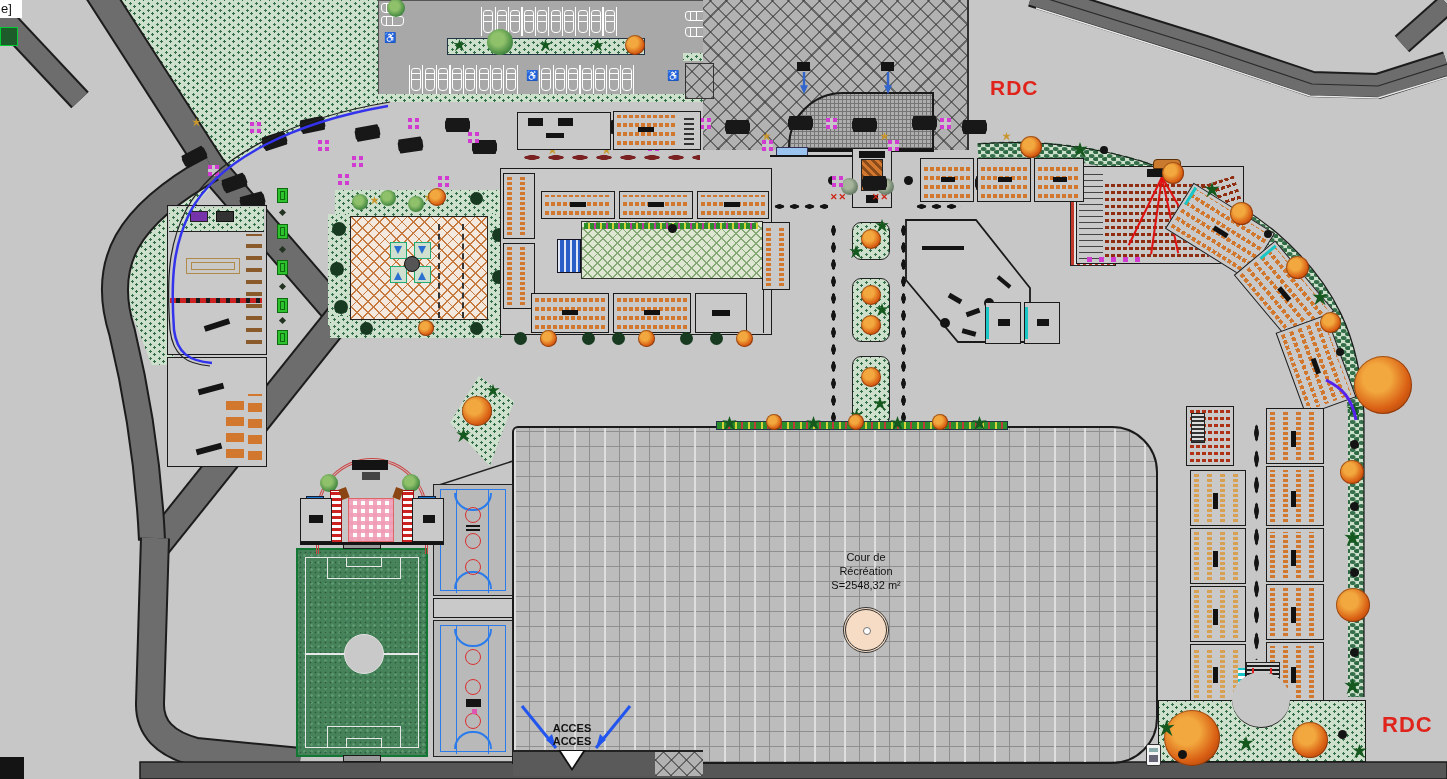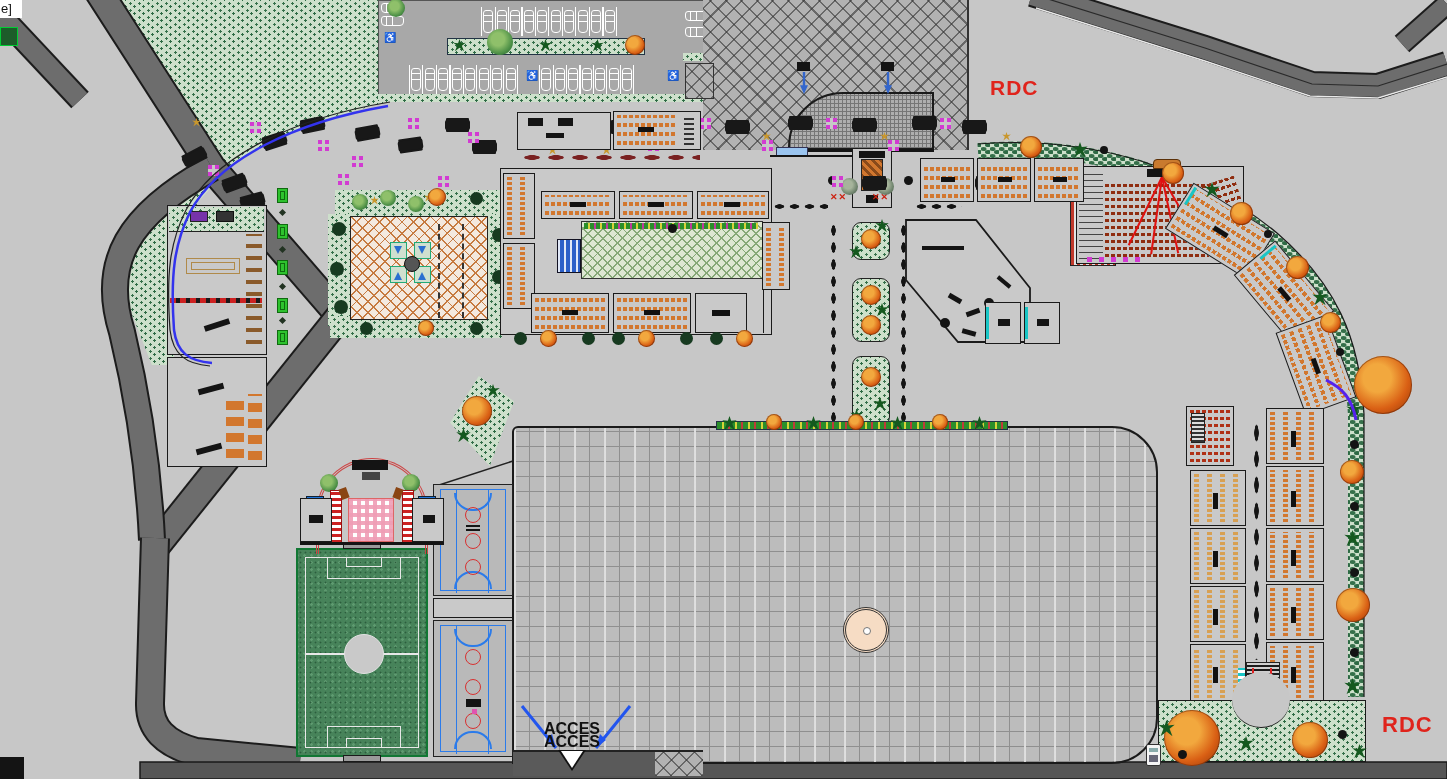--- a/index.html
+++ b/index.html
@@ -490,20 +490,25 @@
   <div class="palm" style="left:722px;top:416px;width:15px;height:15px;"></div>
   <div class="tree-or" style="left:766px;top:414px;width:16px;height:16px;"></div>
   <div class="palm" style="left:806px;top:416px;width:15px;height:15px;"></div>
   <div class="tree-or" style="left:848px;top:414px;width:16px;height:16px;"></div>
   <div class="palm" style="left:890px;top:416px;width:15px;height:15px;"></div>
   <div class="tree-or" style="left:932px;top:414px;width:16px;height:16px;"></div>
   <div class="palm" style="left:972px;top:416px;width:15px;height:15px;"></div>
   <div class="a" style="left:843px;top:607px;width:46px;height:46px;border-radius:50%;background:#f6dcc4;border:3px double #333;box-sizing:border-box;">
     <div class="a" style="left:17px;top:17px;width:8px;height:8px;border-radius:50%;border:1.5px solid #777;background:#fff;box-sizing:border-box;"></div>
   </div>
+  <div class="txt" style="left:800px;top:550px;width:132px;text-align:center;font-size:11px;line-height:14px;">
+    <div>Cour de</div>
+    <div>Récréation</div>
+    <div>S=2548,32 m²</div>
+  </div>
 
   <div class="court" style="left:433px;top:484px;width:80px;height:112px;">
     <div class="cline" style="left:6px;top:4px;right:6px;bottom:4px;"></div>
     <div class="cline" style="left:22px;top:4px;width:33px;height:104px;border-top:none;border-bottom:none;"></div>
     <div class="arcb" style="left:20px;top:8px;width:38px;height:18px;"></div>
     <div class="arcb" style="left:20px;top:86px;width:38px;height:18px;transform:rotate(180deg);"></div>
     <div class="rc" style="left:31px;top:22px;width:16px;height:16px;"></div>
     <div class="rc" style="left:31px;top:48px;width:16px;height:16px;"></div>
     <div class="rc" style="left:31px;top:74px;width:16px;height:16px;"></div>
     <div class="blk" style="left:32px;top:44px;width:14px;height:2px;"></div>
@@ -600,21 +605,21 @@
       <path d="M1326,380 C1342,388 1352,398 1356,420" stroke="#5522ee" stroke-width="3"></path>
       <path d="M522,706 L556,748" stroke="#2255ee" stroke-width="3"></path>
       <polygon points="556,748 546,740 552,734" fill="#2255ee"></polygon>
       <path d="M630,706 L596,748" stroke="#2255ee" stroke-width="3"></path>
       <polygon points="596,748 606,740 600,734" fill="#2255ee"></polygon>
     </g>
   </svg>
 
   <div class="a" style="left:513px;top:750px;width:142px;height:26px;background:#5a5a5a;border-top:2px solid #222;box-sizing:border-box;"></div>
   <div class="a herr" style="left:655px;top:750px;width:48px;height:26px;border-top:2px solid #222;box-sizing:border-box;"></div>
-  <div class="txt" style="left:536px;top:722px;width:72px;text-align:center;font-size:16px;font-weight:bold;line-height:13px;">
+  <div class="txt" style="left:536px;top:722px;width:72px;text-align:center;font-size:11px;font-weight:bold;line-height:13px;">
     <div>ACCES</div>
     <div>ACCES</div>
   </div>
   <div class="a" style="left:558px;top:750px;width:0;height:0;border-left:14px solid transparent;border-right:14px solid transparent;border-top:21px solid #111;"></div>
   <div class="a" style="left:561px;top:751px;width:0;height:0;border-left:11px solid transparent;border-right:11px solid transparent;border-top:17px solid #fff;"></div>
 
   <div class="rdc" style="left:990px;top:76px;font-size:21px;color:#e0241c;">RDC</div>
   <div class="rdc" style="left:1382px;top:712px;font-size:22px;color:#e0241c;">RDC</div>
 
   <div class="a" style="left:0;top:0;width:22px;height:18px;background:#fff;color:#111;font-size:13px;line-height:17px;padding-left:1px;box-sizing:border-box;"><span>e]</span></div>

